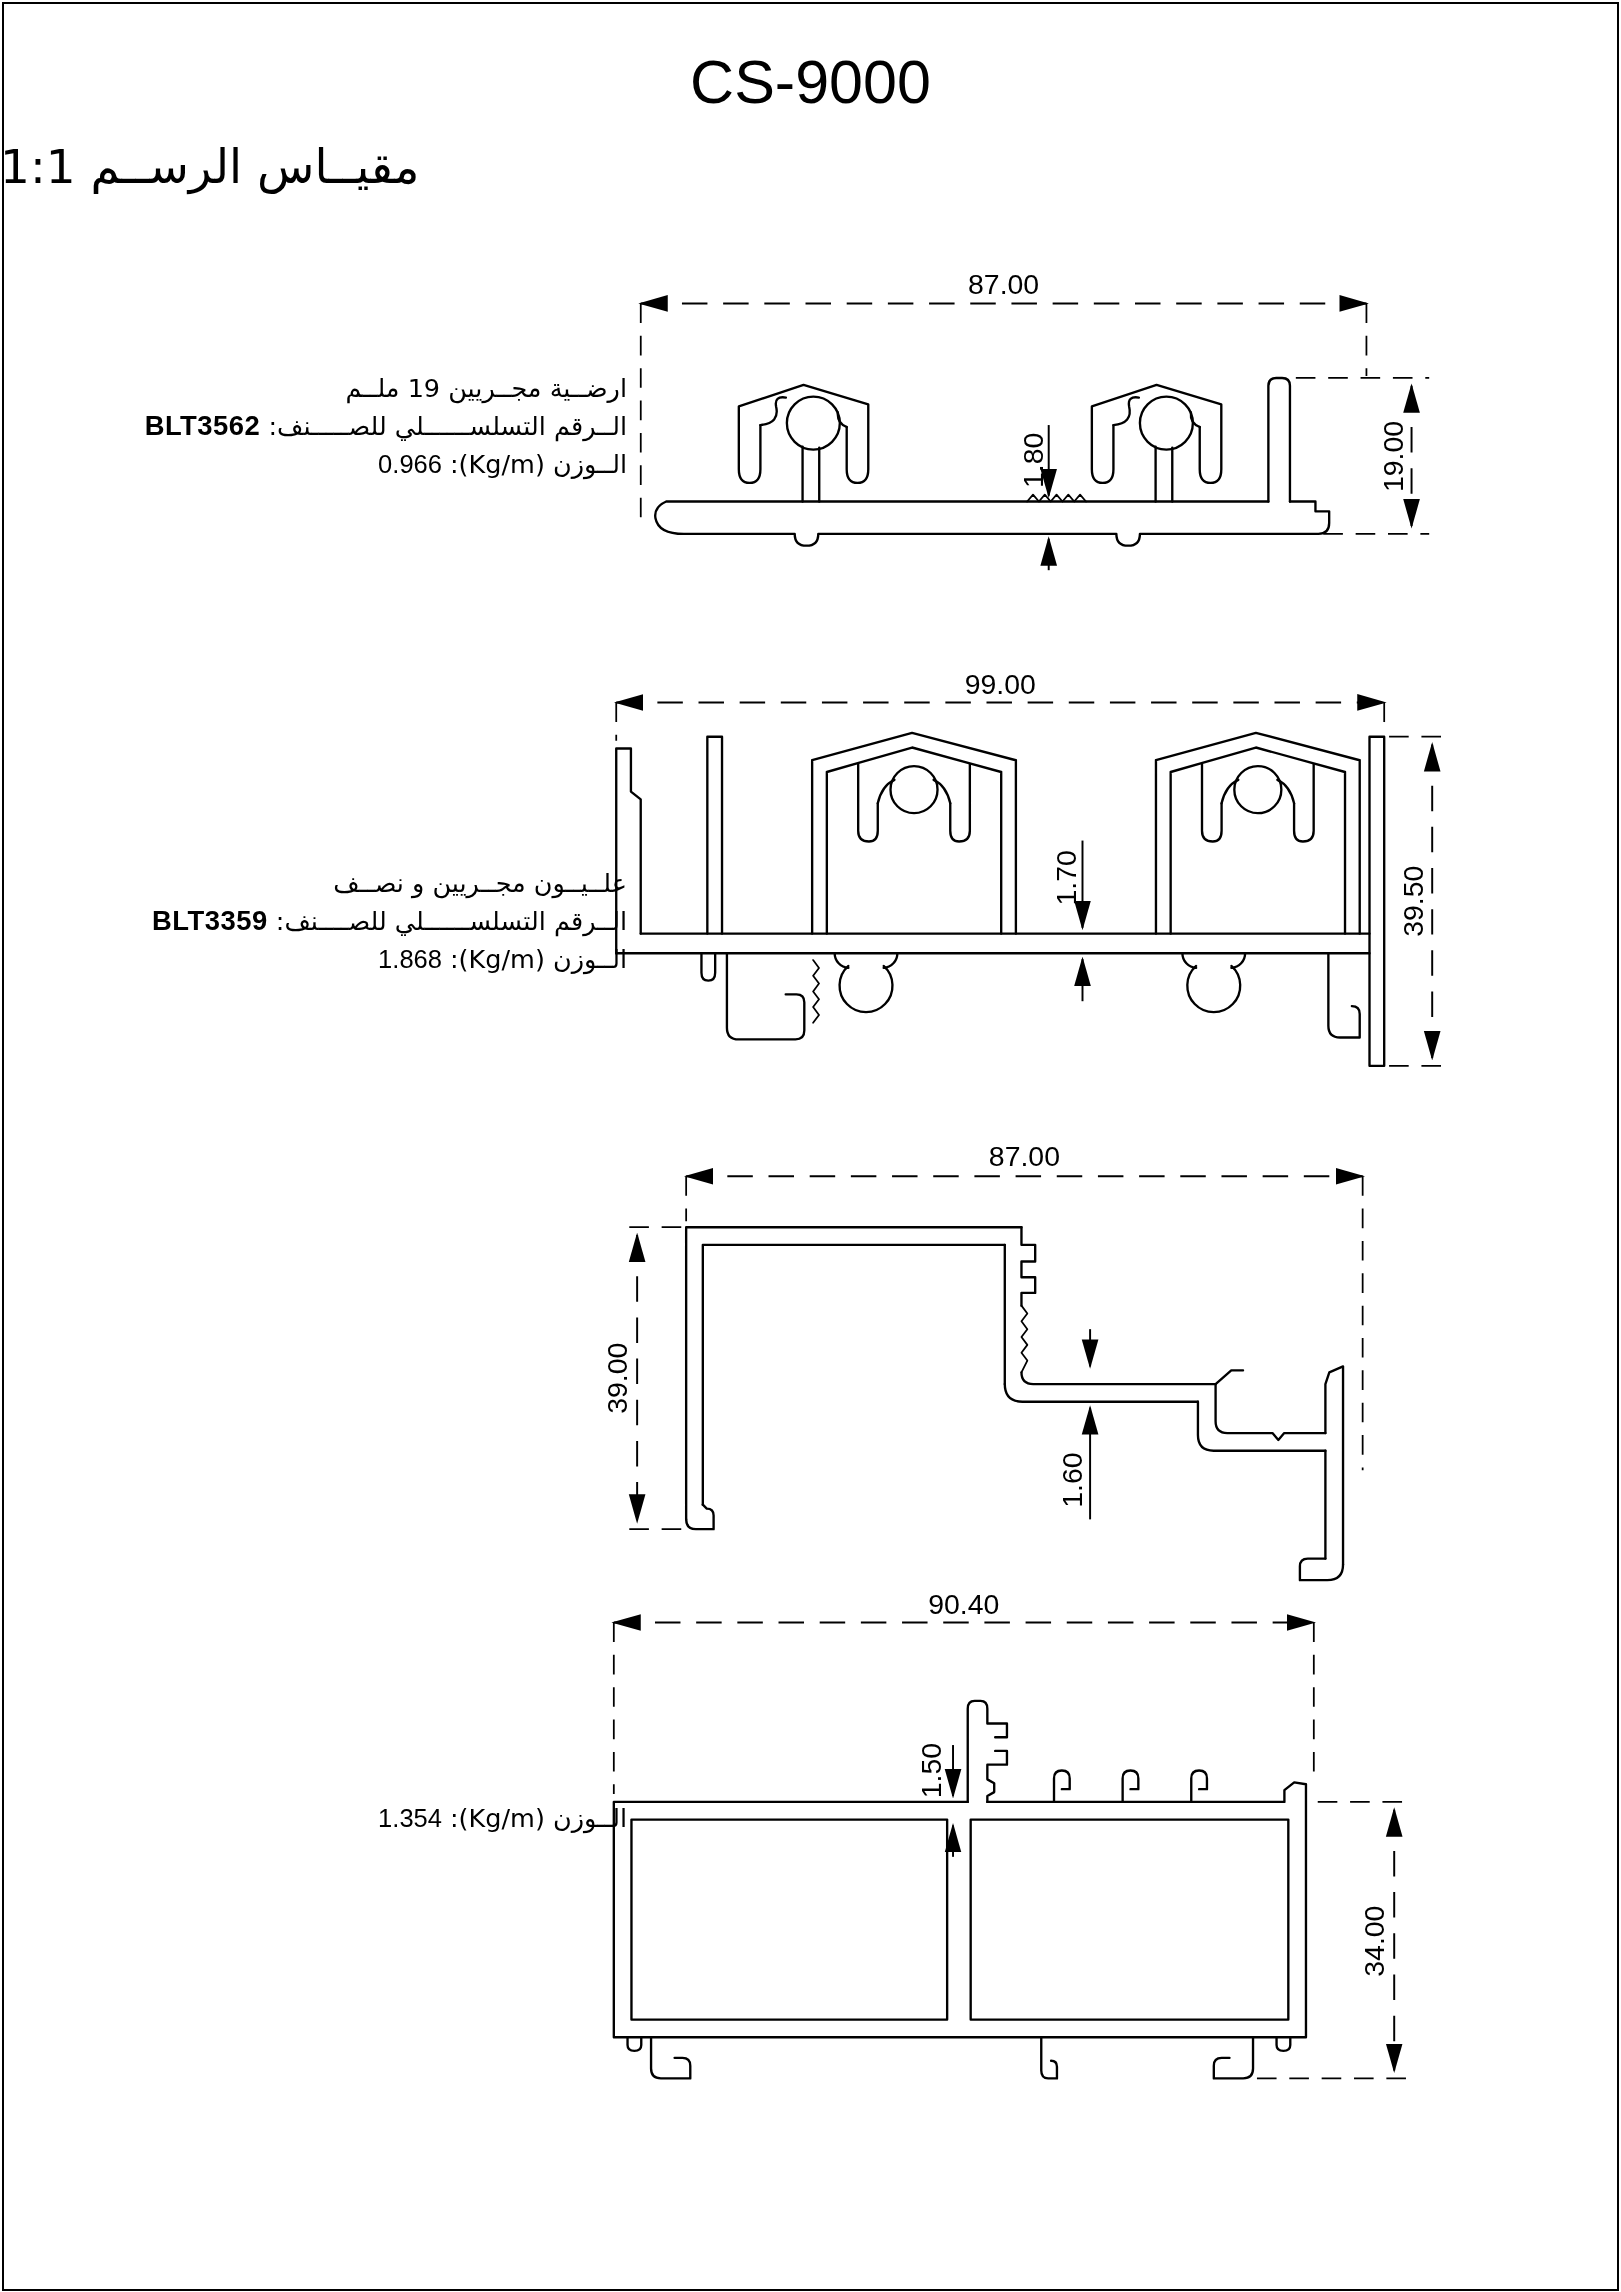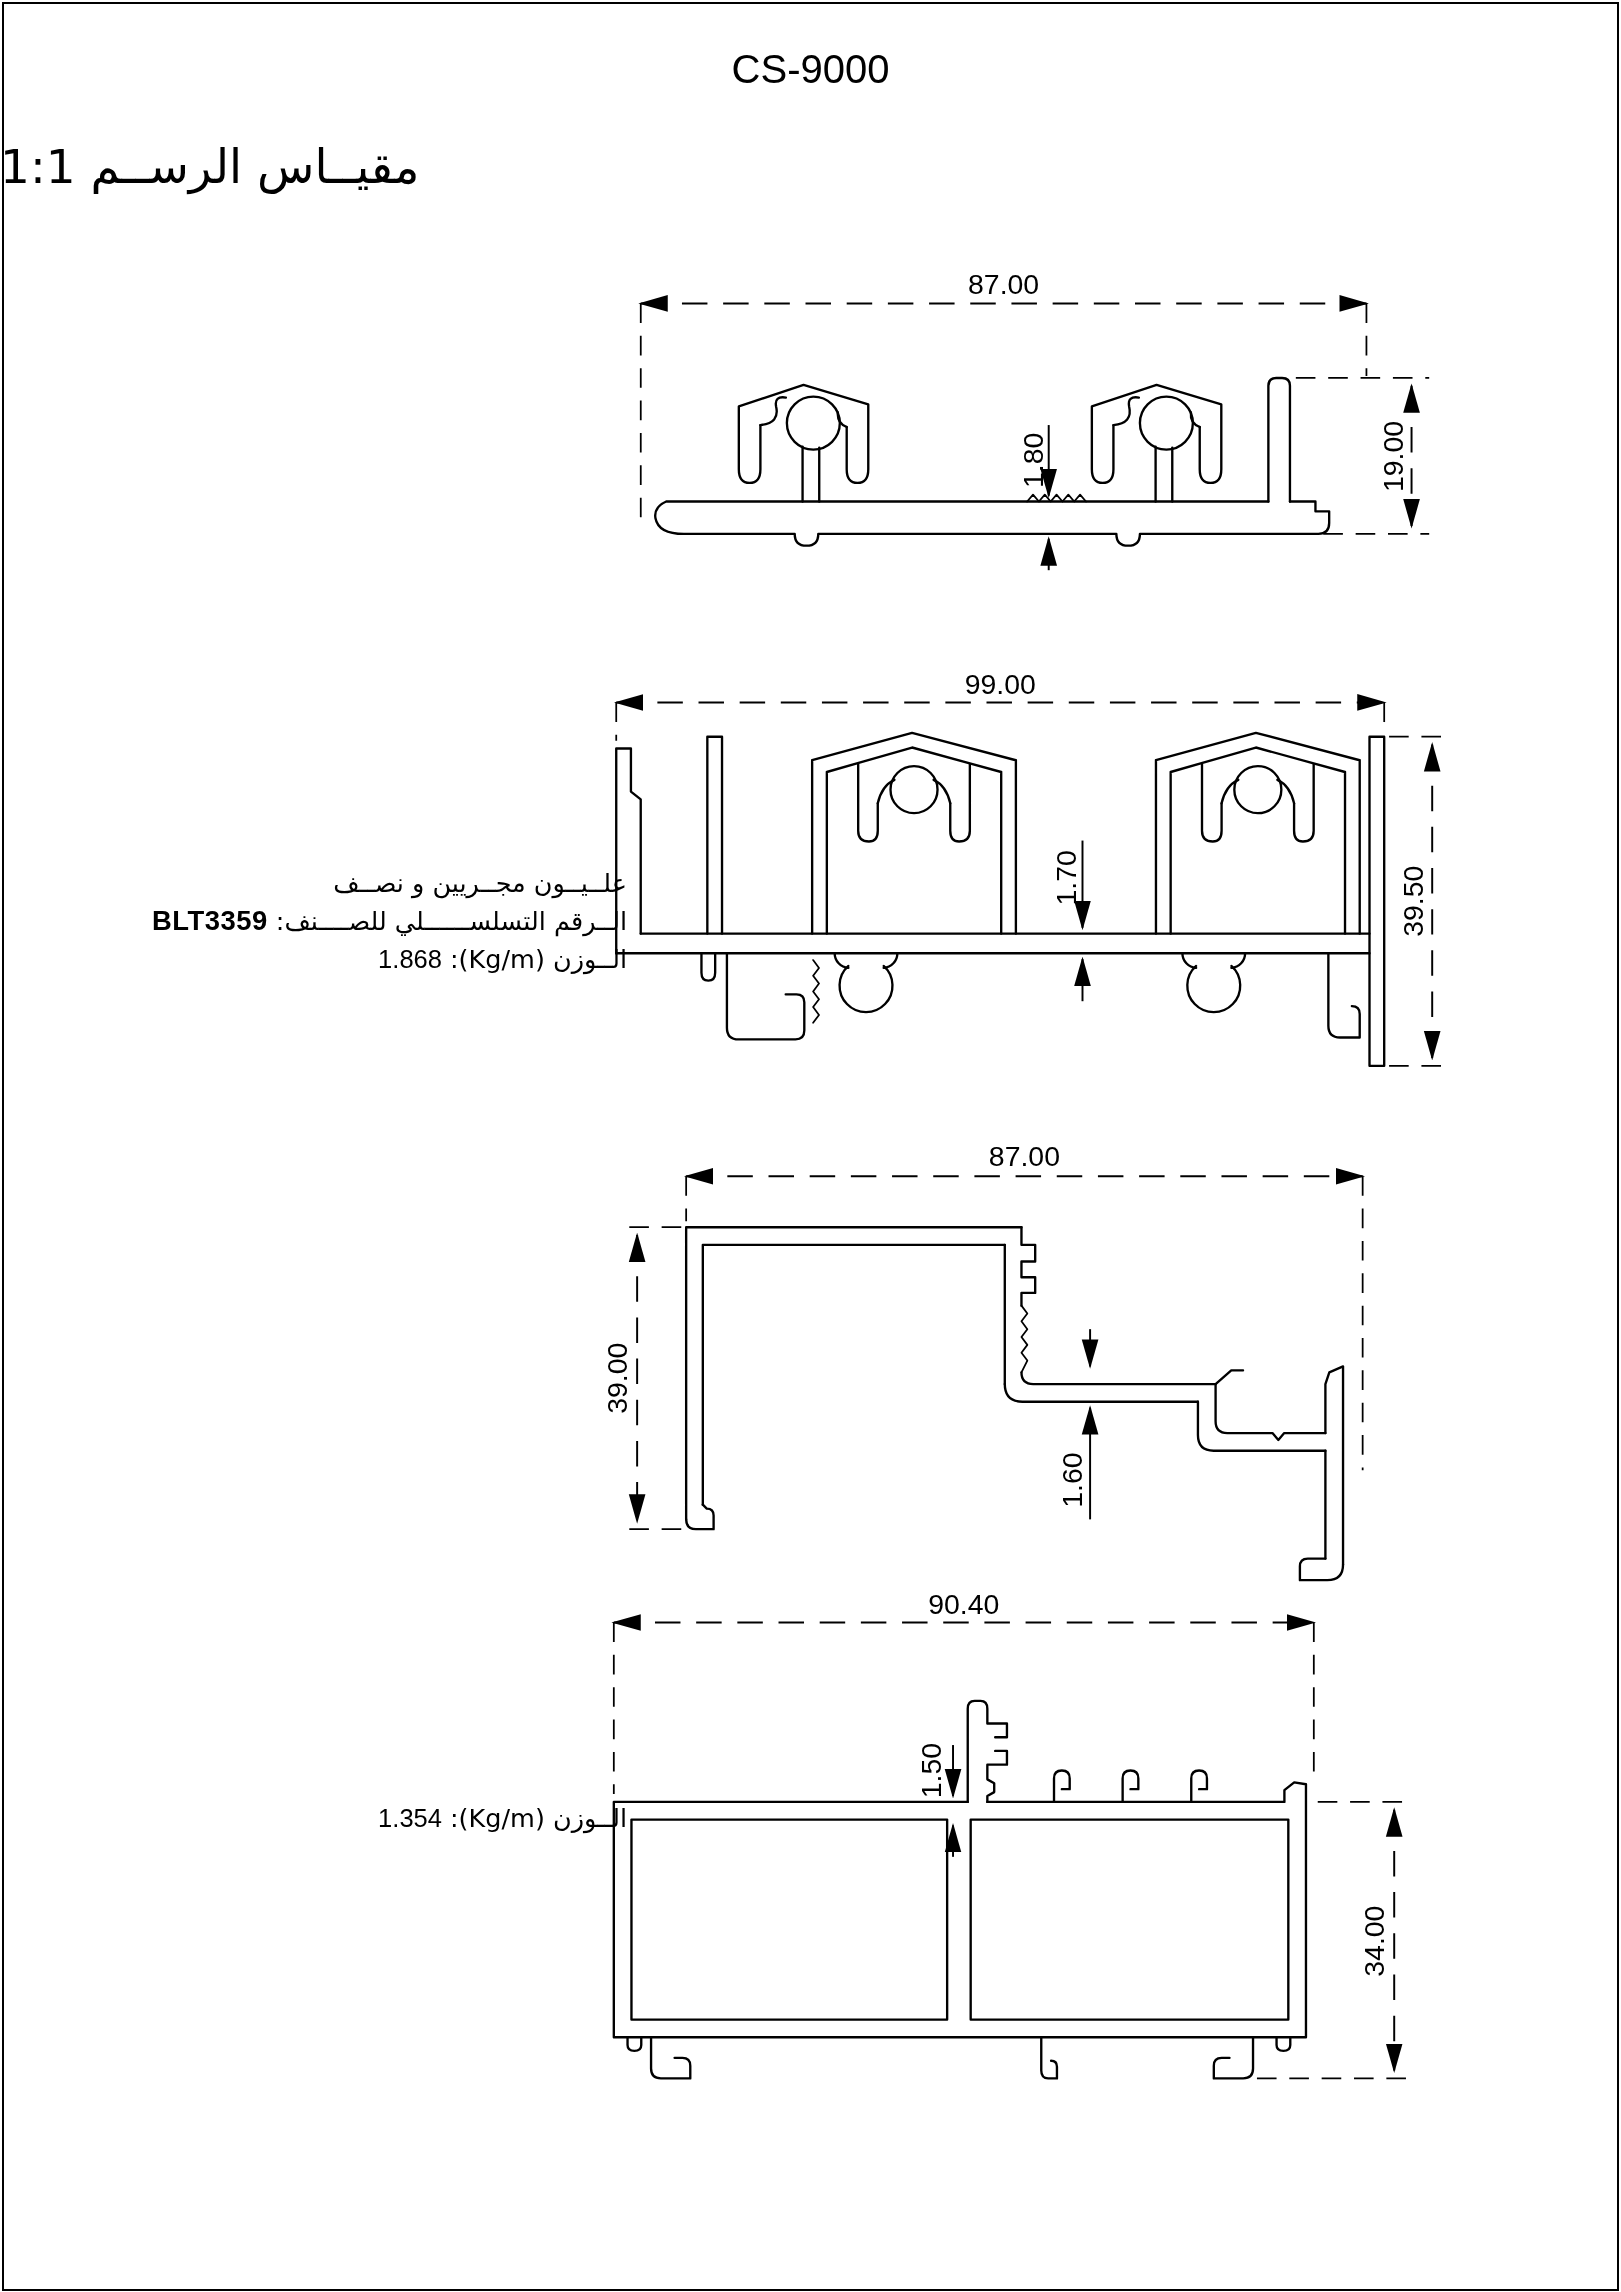--- a/index.html
+++ b/index.html
@@ -4,21 +4,21 @@
 <style>
   html,body { margin:0; padding:0; background:#e8e8e8; }
   .page {
     position:relative; width:1621px; height:2293px; background:#ffffff;
     font-family:"Liberation Sans", sans-serif; color:#000; overflow:hidden;
     margin:0 auto;
   }
   .page-border { position:absolute; left:2px; top:2px; right:2px; bottom:2px; border:2.9px solid #000; }
   .title {
     position:absolute; top:47px; left:0; right:0; text-align:center;
-    font-size:40px; color:#000;
+    font-size:61px; color:#000;
   }
   .subtitle {
     position:absolute; top:139px; left:0; right:0; text-align:left;
     direction:rtl; font-size:47px; font-family:"DejaVu Sans", sans-serif;
   }
   .label {
     position:absolute; left:137px; width:490px; direction:rtl; text-align:right;
     font-family:"DejaVu Sans", sans-serif; font-size:25.5px; line-height:38px;
     white-space:nowrap;
   }
@@ -44,20 +44,25 @@
   <div class="subtitle">مقيــاس الرســم 1:1</div>
 
   <svg width="0" height="0" style="position:absolute">
     <defs>
       <marker id="arr" viewBox="0 0 12 10" refX="11" refY="5" markerWidth="15" markerHeight="13" orient="auto-start-reverse">
         <path d="M0,1.6 L12,5 L0,8.4 z" fill="#000"></path>
       </marker>
     </defs>
   </svg>
 
+  <div class="label" style="top:369px">
+    <div>ارضــية مجــريين 19 ملــم</div>
+    <div><span>الــرقم التسلســــــلي للصـــــنف:</span> <span class="code">BLT3562</span></div>
+    <div><span>الــوزن (Kg/m):</span> <span class="num">0.966</span></div>
+  </div>
 
   <svg class="drawing" style="left:627px; top:276px" width="814" height="304" viewBox="0 0 830 310">
 
     <line class="dim" x1="14" y1="28" x2="754" y2="28" marker-start="url(#arr)" marker-end="url(#arr)"></line>
     <text class="dimtxt" x="384" y="18" text-anchor="middle">87.00</text>
     <line class="ext" x1="14" y1="28" x2="14" y2="248"></line>
     <line class="ext" x1="754" y1="28" x2="754" y2="102"></line>
     <g class="prof">
 
       <path d="M 40 230 L 654 230 M 676 230 L 702 230 L 702 240 L 716 240 L 716 252 Q 716 263 705 263 L 523 263 Q 523 275 511 275 Q 499 275 499 263 L 195 263 Q 195 275 183 275 Q 171 275 171 263 L 58 263 Q 32 263 29 247 Q 27 236 40 230"></path>

